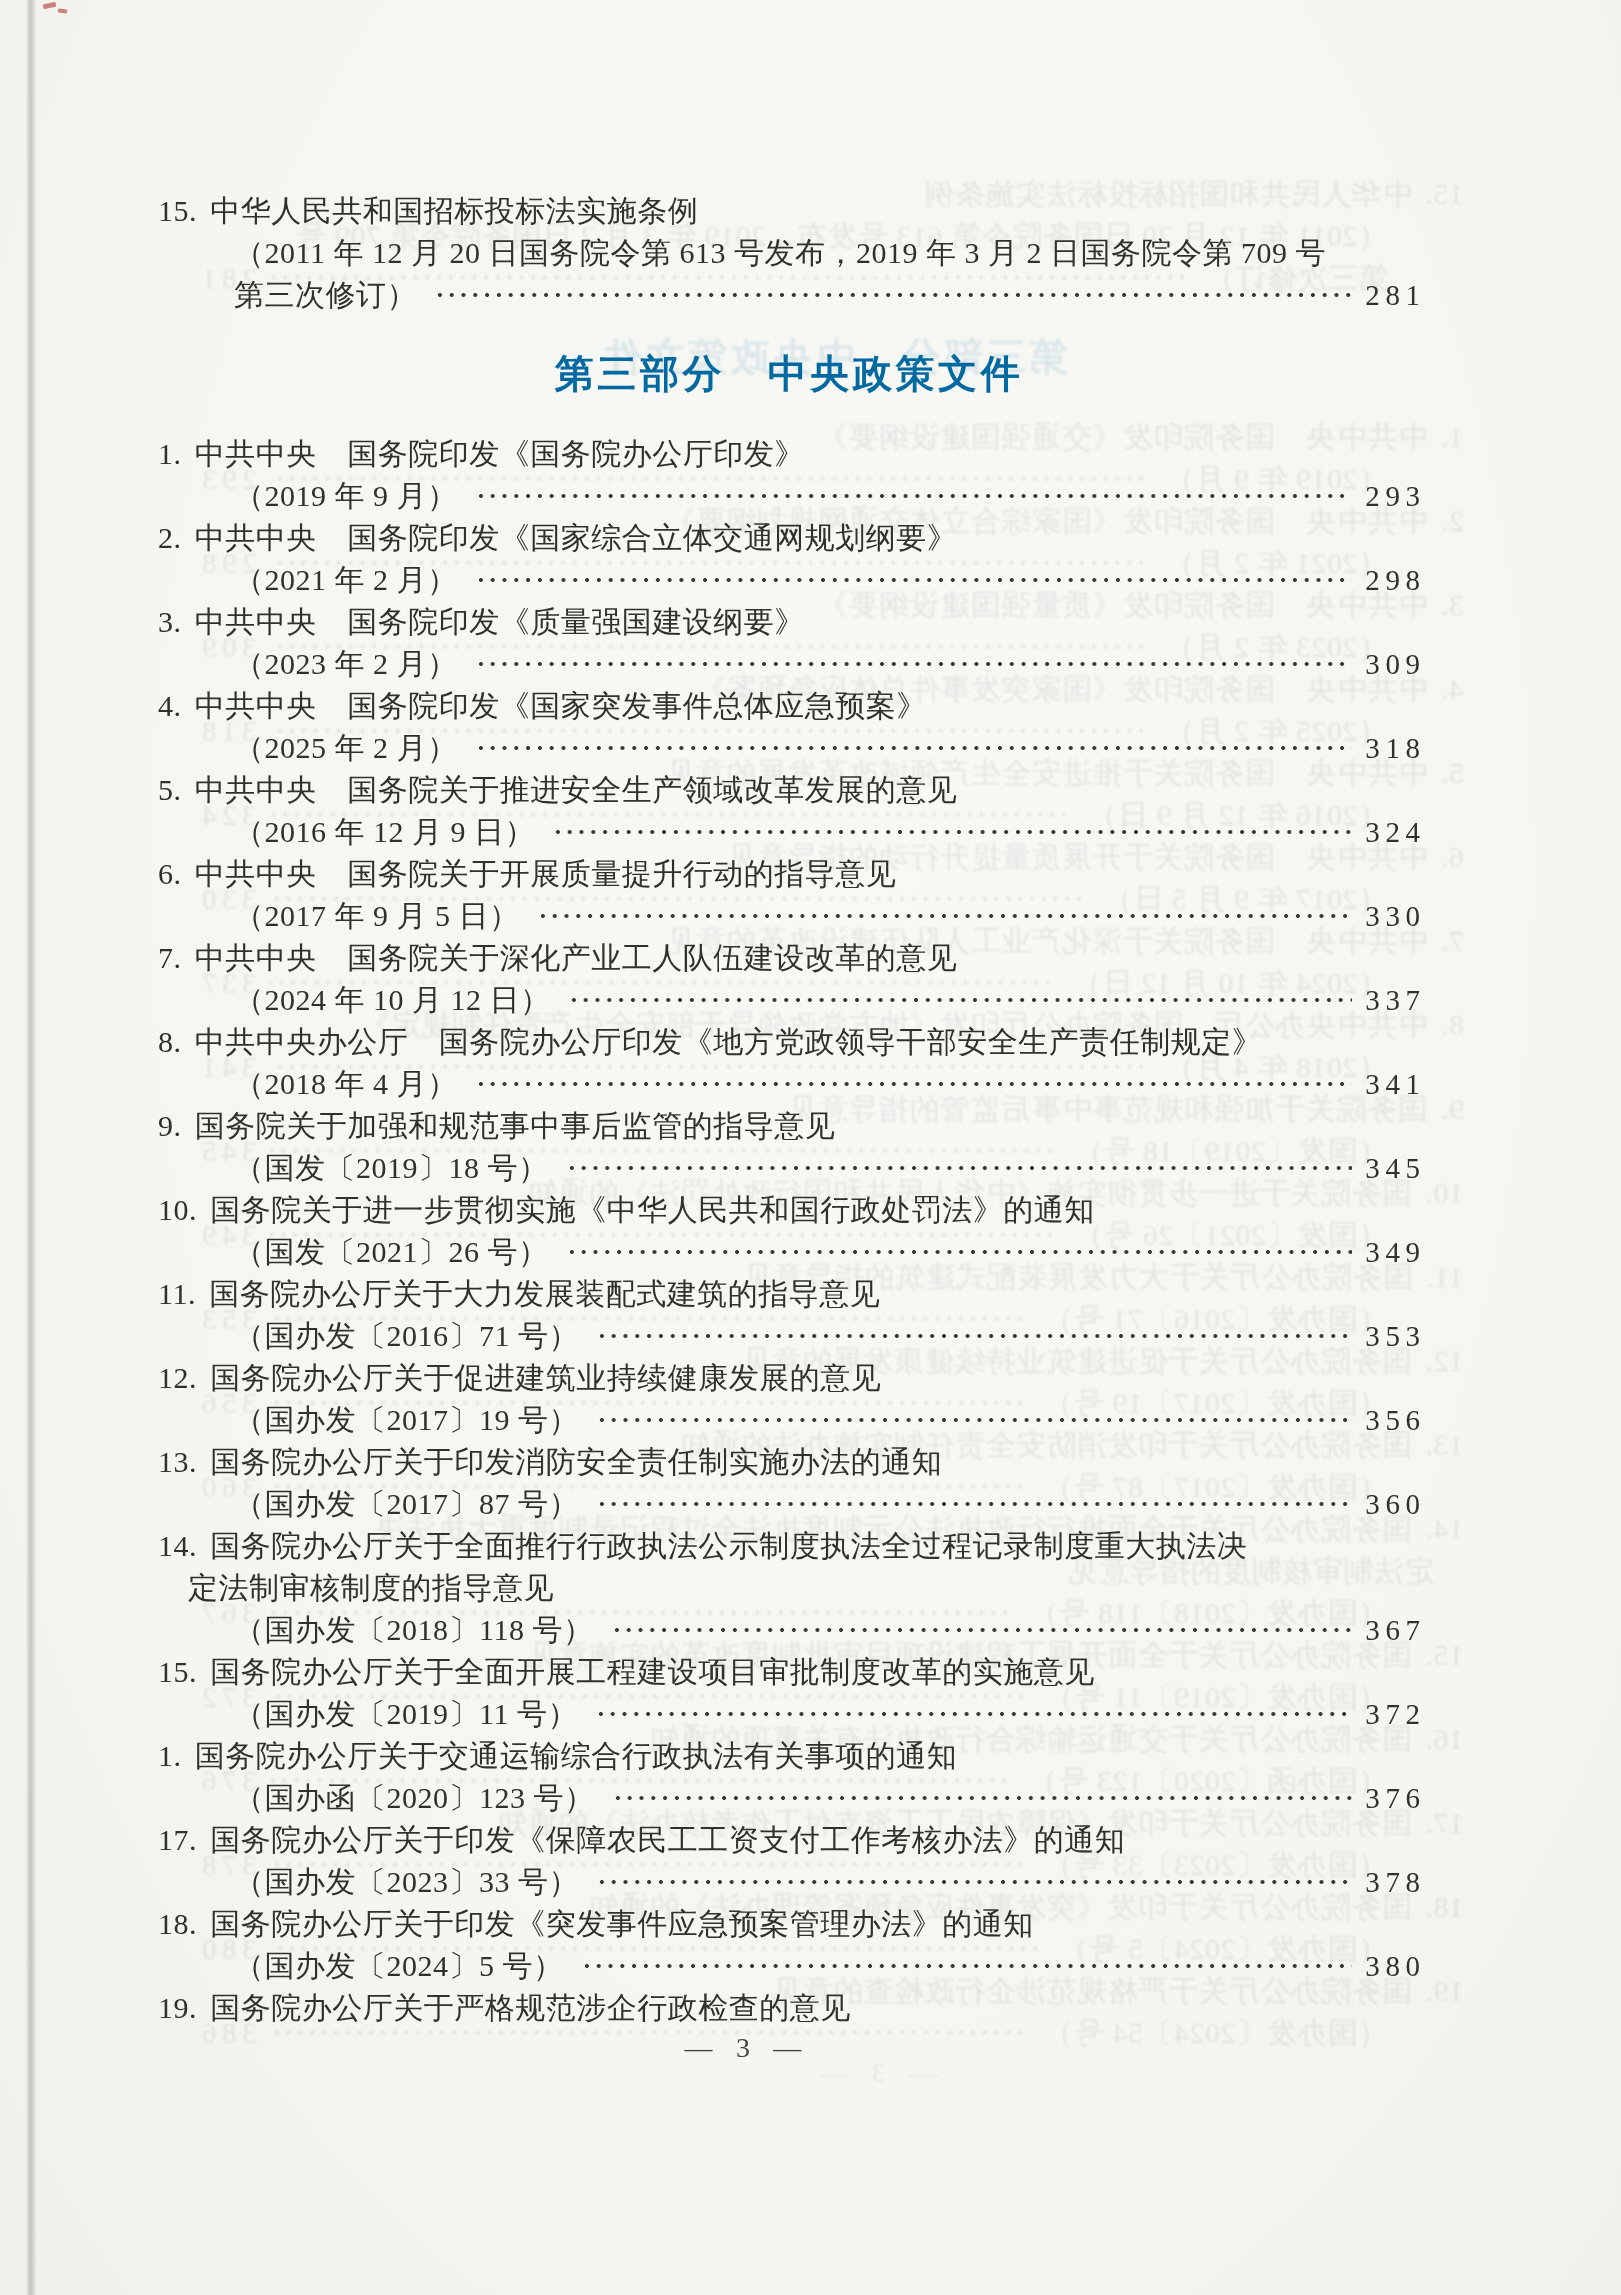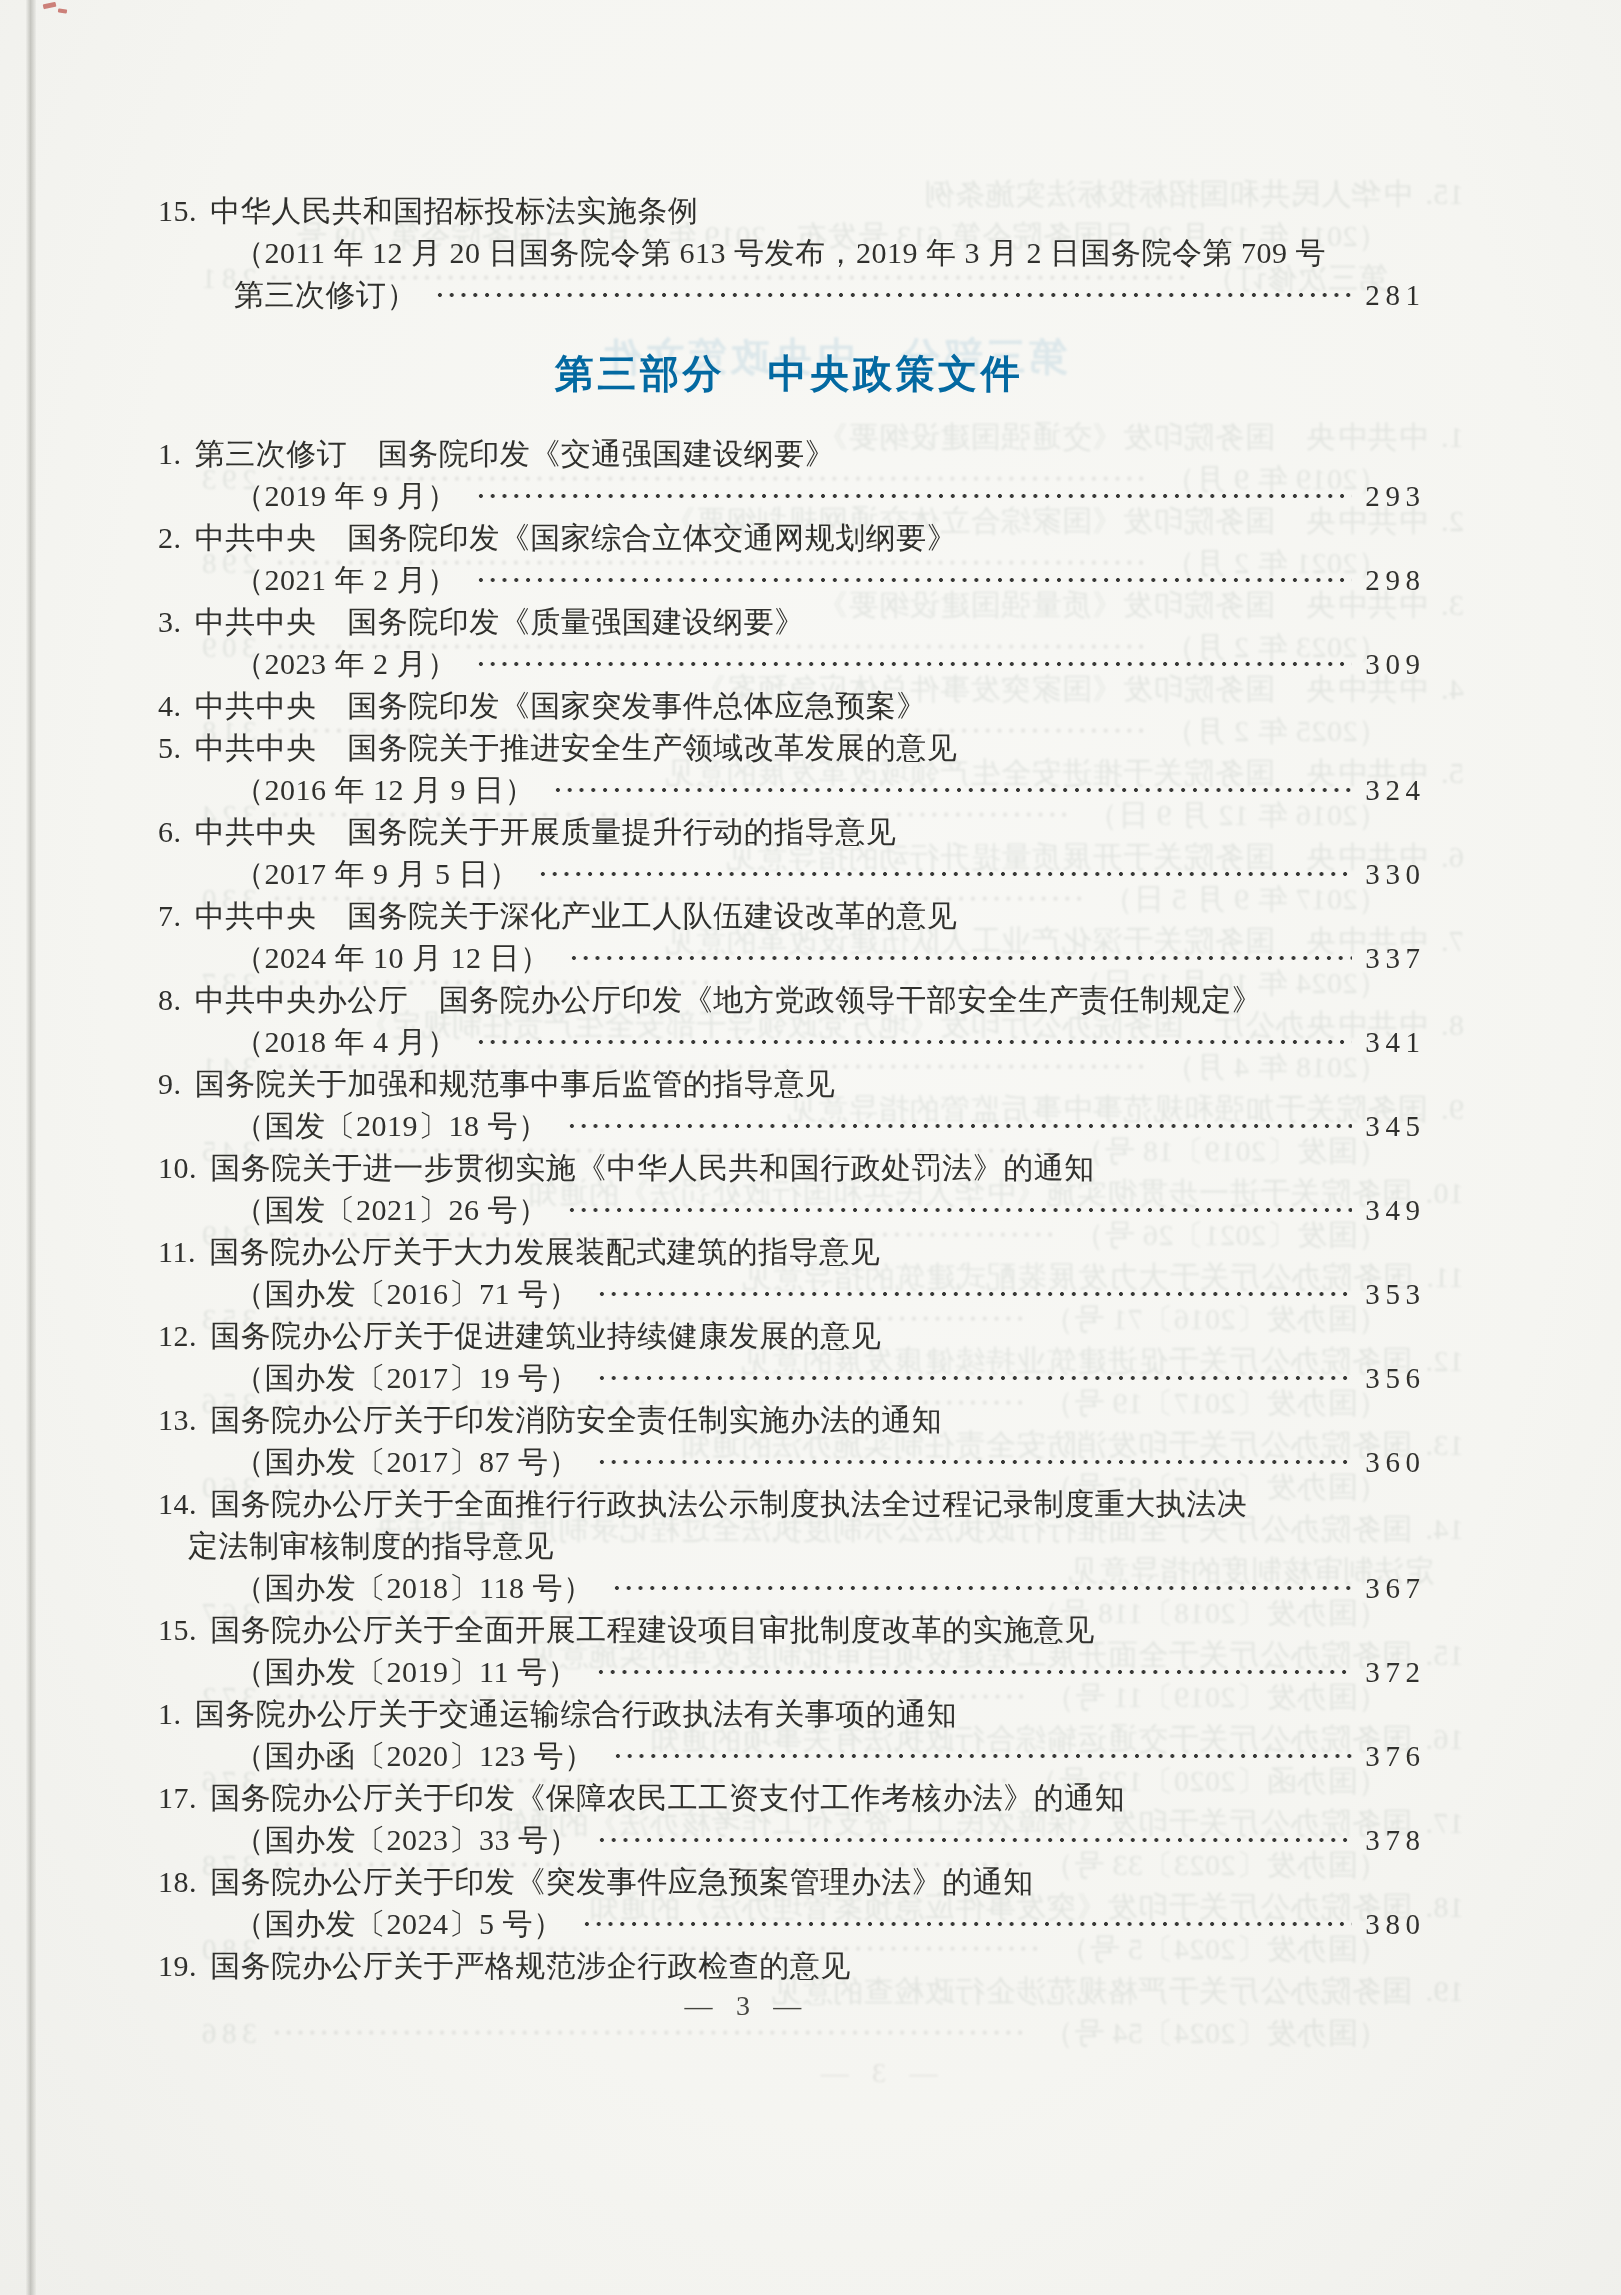--- a/index.html
+++ b/index.html
@@ -318,21 +318,21 @@
       <span class="date">第三次修订）</span>
       <span class="leader"></span>
       <span class="pg">281</span>
     </p>
   </section>
 
   <h1 class="section-heading">第三部分　中央政策文件</h1>
 
   <div id="toc-list">
   <section class="toc-item">
-    <p class="l1"><span class="num">1.</span><span class="title">第三次修订　国务院印发《交通强国建设纲要》</span></p>
+    <p class="l1"><span class="num">1.</span><span class="title">中共中央　国务院印发《国务院办公厅印发》</span></p>
     <p class="l2">
       <span class="date">（2019 年 9 月）</span>
       <span class="leader"></span>
       <span class="pg">293</span>
     </p>
   </section>
 
   <section class="toc-item">
     <p class="l1"><span class="num">2.</span><span class="title">中共中央　国务院印发《国家综合立体交通网规划纲要》</span></p>
     <p class="l2">
@@ -346,20 +346,25 @@
     <p class="l1"><span class="num">3.</span><span class="title">中共中央　国务院印发《质量强国建设纲要》</span></p>
     <p class="l2">
       <span class="date">（2023 年 2 月）</span>
       <span class="leader"></span>
       <span class="pg">309</span>
     </p>
   </section>
 
   <section class="toc-item">
     <p class="l1"><span class="num">4.</span><span class="title">中共中央　国务院印发《国家突发事件总体应急预案》</span></p>
+    <p class="l2">
+      <span class="date">（2025 年 2 月）</span>
+      <span class="leader"></span>
+      <span class="pg">318</span>
+    </p>
   </section>
 
   <section class="toc-item">
     <p class="l1"><span class="num">5.</span><span class="title">中共中央　国务院关于推进安全生产领域改革发展的意见</span></p>
     <p class="l2">
       <span class="date">（2016 年 12 月 9 日）</span>
       <span class="leader"></span>
       <span class="pg">324</span>
     </p>
   </section>

